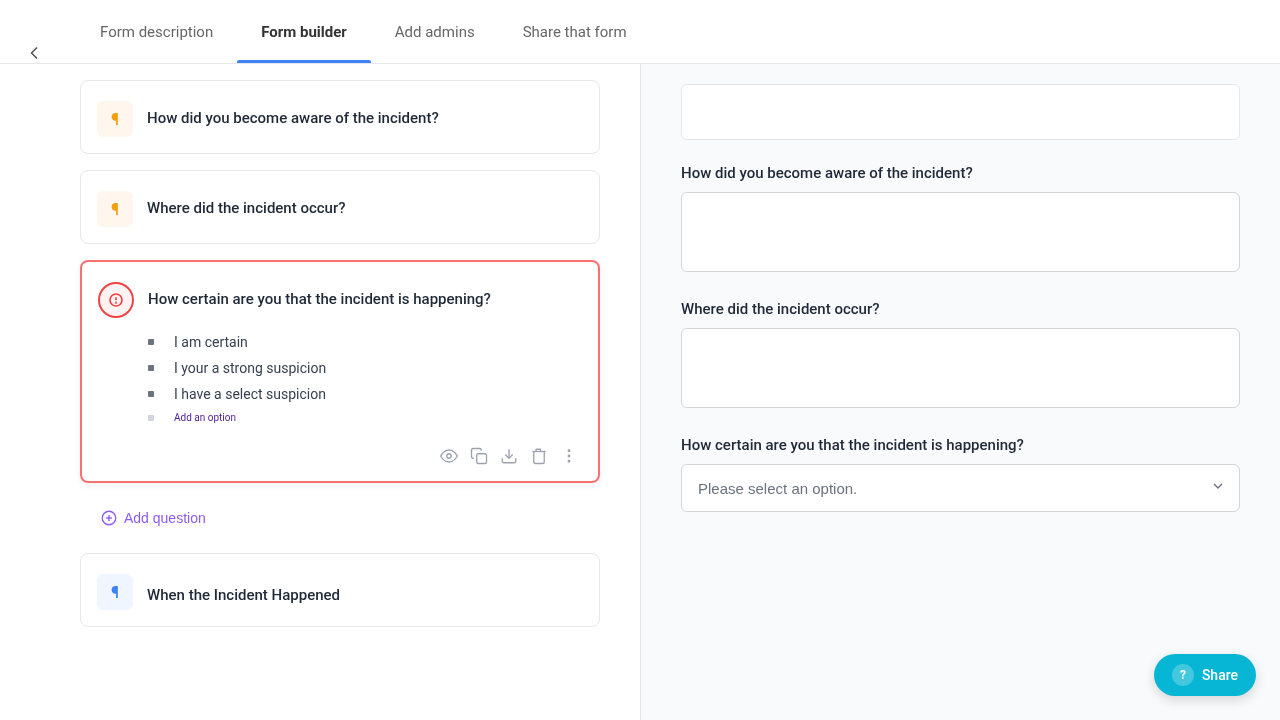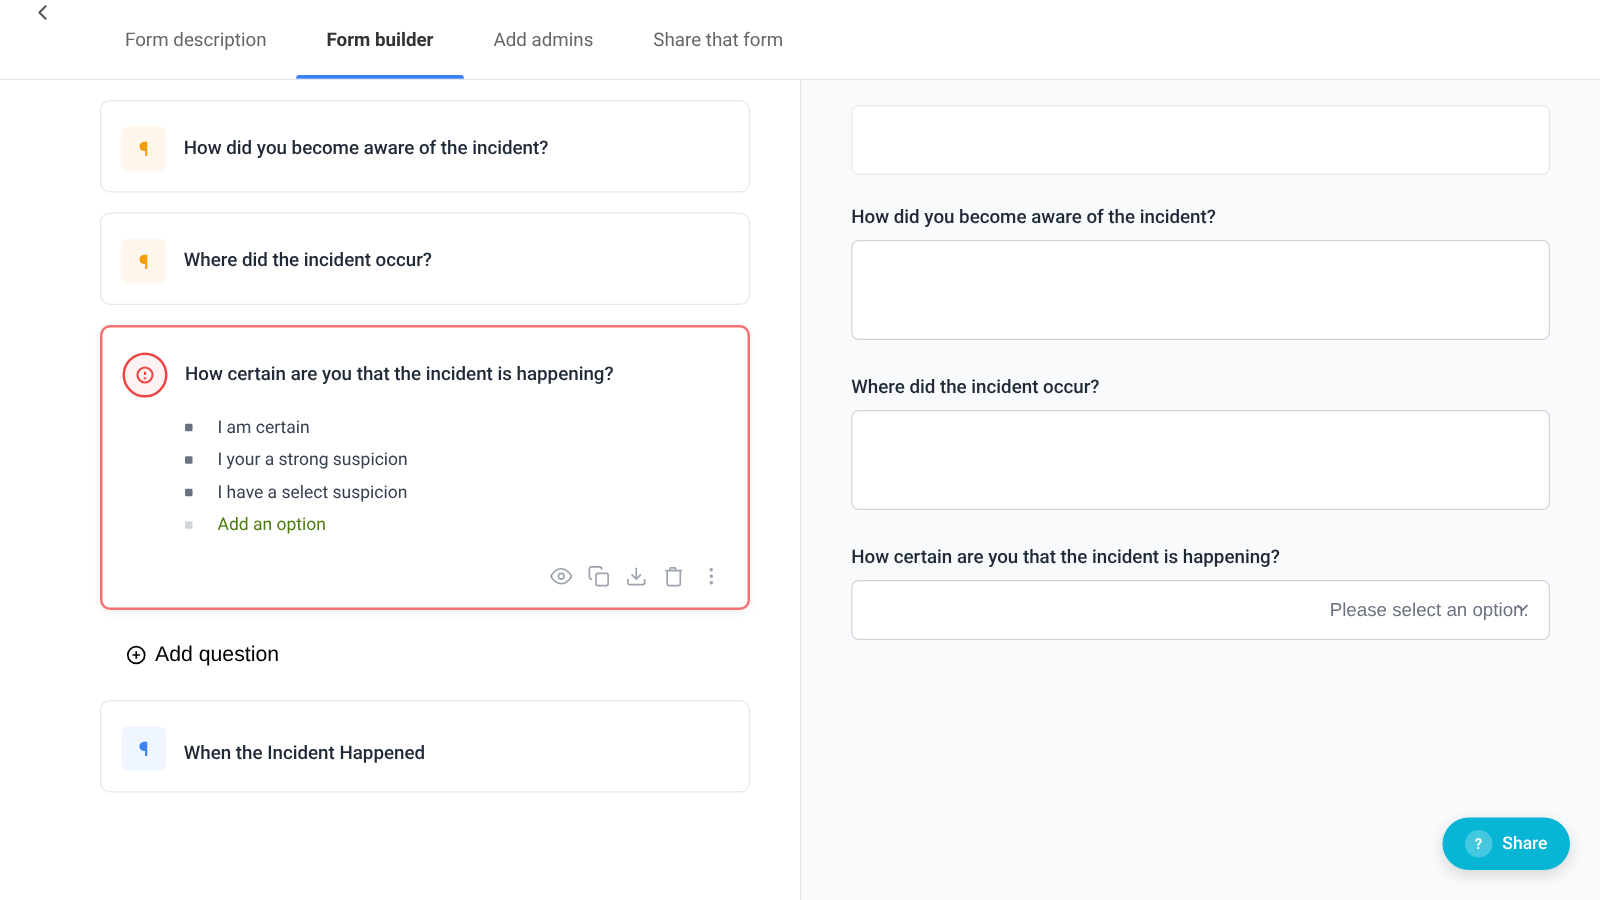--- a/index.html
+++ b/index.html
@@ -8,21 +8,21 @@
       background: #ffffff;
       color: #333;
       width: 1280px;
       height: 720px;
       overflow: hidden;
     }
 
     
     .top-nav {
       display: flex;
-      align-items: flex-start;
+      align-items: flex-end;
       height: 64px;
       border-bottom: 1px solid #e5e7eb;
       padding: 0 24px;
       background: #fff;
       position: relative;
     }
     .back-btn {
       display: flex;
       align-items: center;
       color: #555;
@@ -137,22 +137,22 @@
       color: #374151;
     }
     .option-bullet {
       width: 6px;
       height: 6px;
       background: #6b7280;
       border-radius: 1px;
       flex-shrink: 0;
     }
     .option-add {
-      color: #4d7c0f;
-      font-size: 14px;
+      color: #4c1d95;
+      font-size: 10px;
       cursor: pointer;
     }
 
     .card-toolbar {
       display: flex;
       align-items: center;
       justify-content: flex-end;
       gap: 12px;
       margin-top: 16px;
       padding-top: 8px;
@@ -164,22 +164,22 @@
       display: flex;
       align-items: center;
     }
 
     .add-question-btn {
       display: flex;
       align-items: center;
       justify-content: center;
       gap: 6px;
       padding: 10px 20px;
-      color: #000000;
-      font-size: 17px;
+      color: #8b5cf6;
+      font-size: 14px;
       cursor: pointer;
       border: none;
       background: transparent;
       margin-top: 4px;
       margin-bottom: 16px;
     }
 
     .when-card {
       background: #fff;
       border: 1px solid #e5e7eb;
@@ -245,21 +245,20 @@
       width: 100%;
       height: 48px;
       border: 1px solid #d1d5db;
       border-radius: 6px;
       background: #fff;
       padding: 0 16px;
       font-size: 15px;
       color: #6b7280;
       appearance: none;
       cursor: pointer;
-      text-align: right;
     }
     .select-chevron {
       position: absolute;
       right: 14px;
       top: 50%;
       transform: translateY(-50%);
       color: #6b7280;
       pointer-events: none;
     }
 

